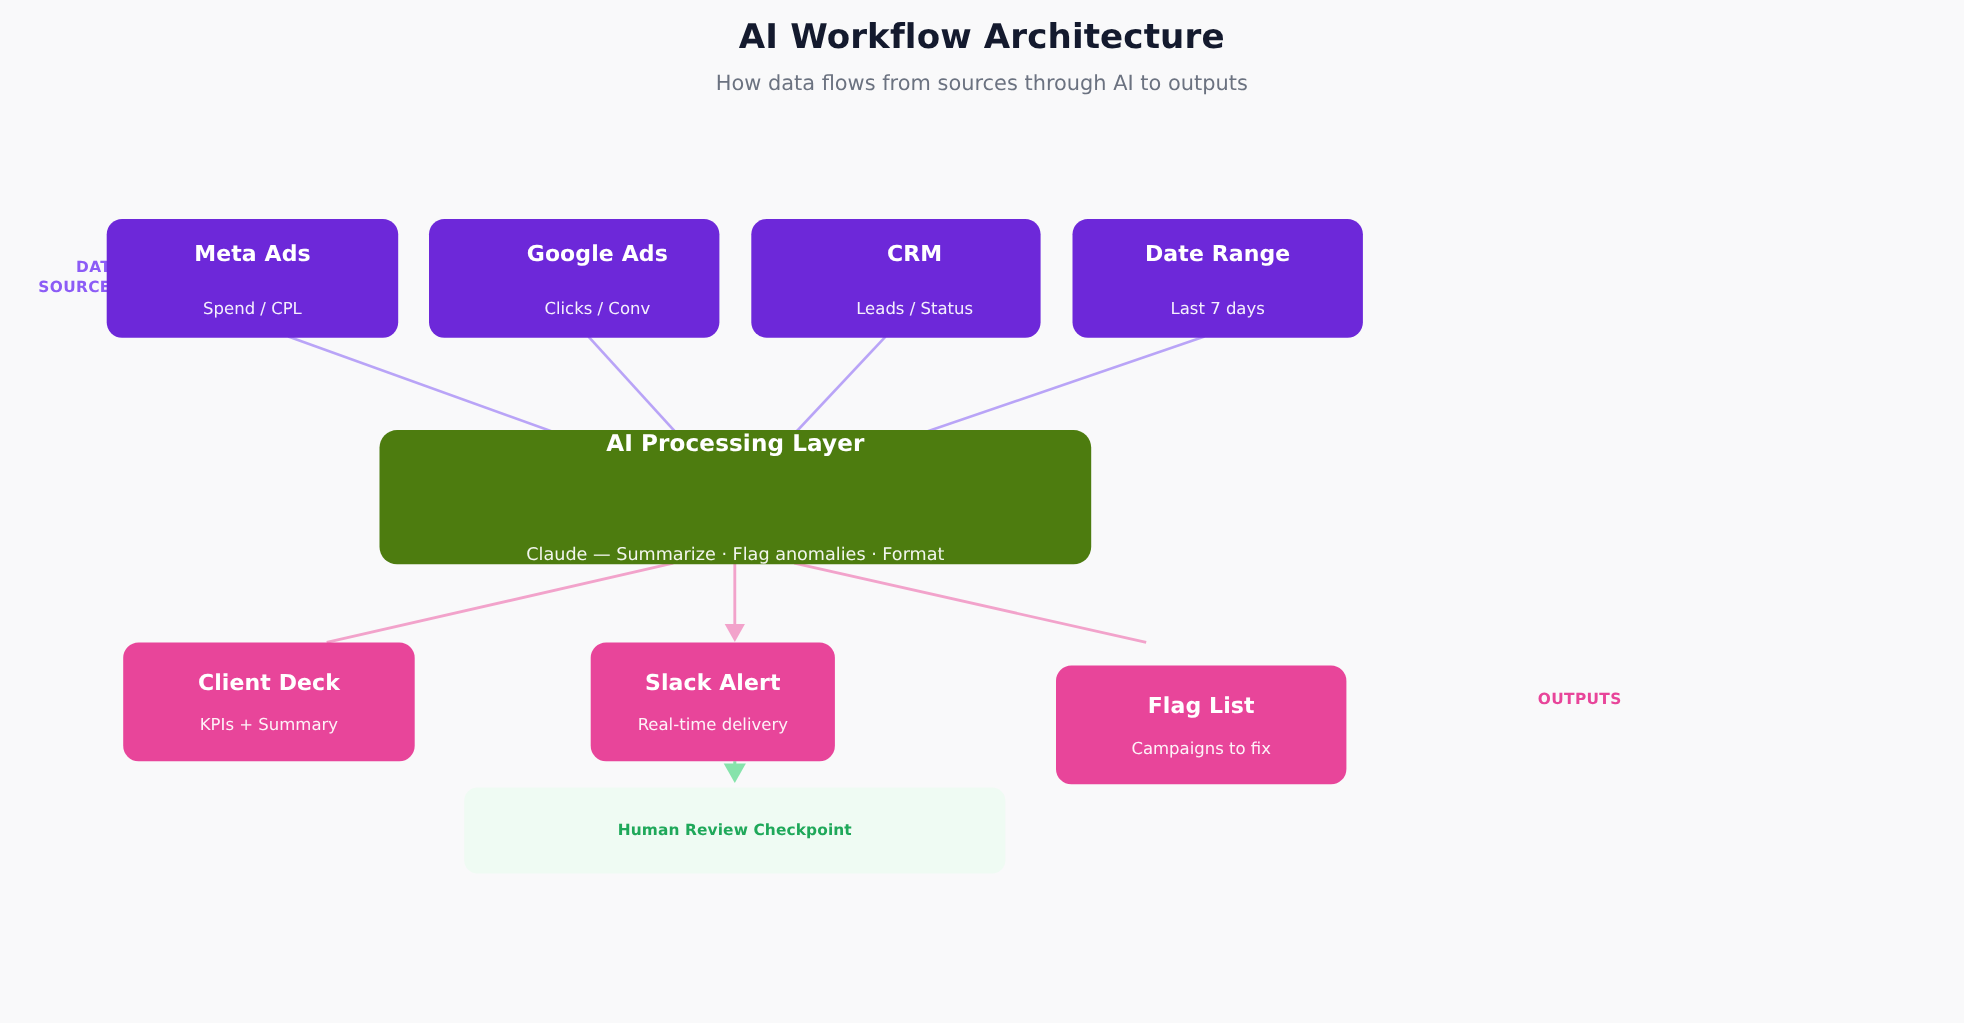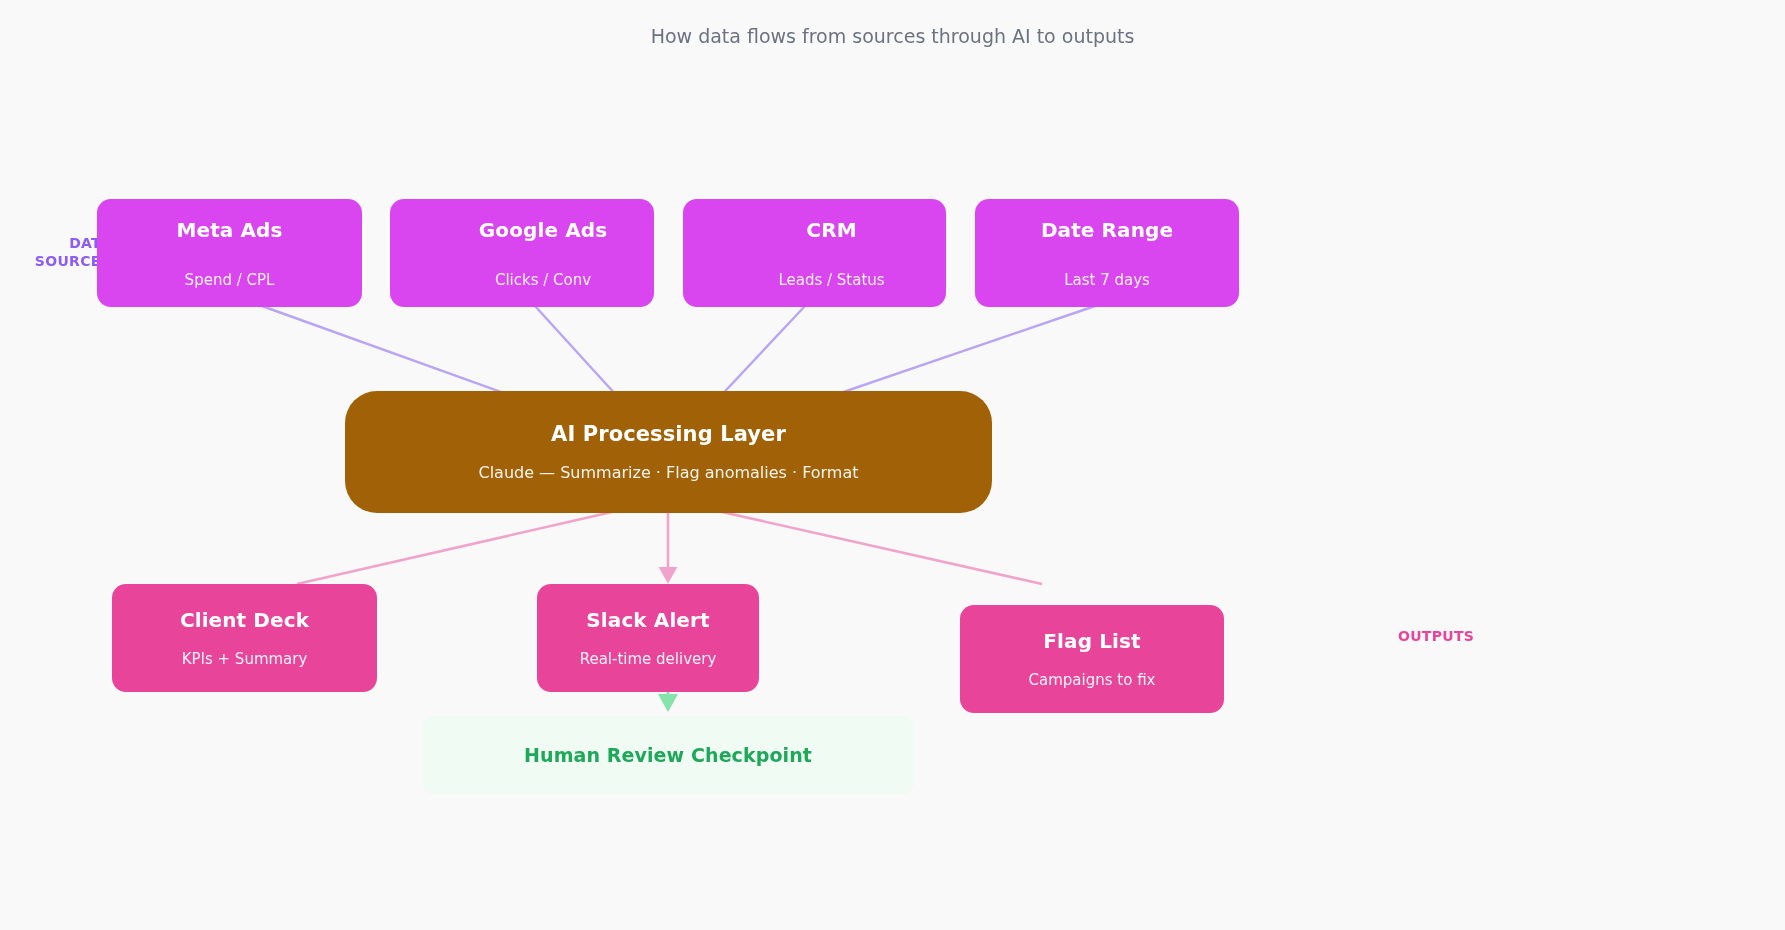--- a/index.html
+++ b/index.html
@@ -66,25 +66,26 @@
     letter-spacing: 0.1px;
   }
   .node .n-sub {
     margin-top: 18px;
     font-size: 15px;
     font-weight: 400;
     line-height: 1.2;
     color: rgba(255,255,255,0.93);
   }
 
-  .source-node { background: #d946ef; gap: 11px; }
+  .source-node { background: #6d28d9; gap: 11px; }
 
   #ai-node {
-    background: #a16207;
-    border-radius: 32px;
+    background: #4d7c0f;
+    border-radius: 16px;
+    justify-content: space-between;
   }
   #ai-node .n-title { font-size: 21px; }
   #ai-node .n-sub { font-size: 16px; margin-top: 16px; }
 
   .output-node { background: #e8459a; }
 
   
   .band-label {
     position: absolute;
     font-size: 14px;
@@ -114,32 +115,33 @@
     top: 716px;
     width: 492px;
     height: 78px;
     background: #effbf3;
     border-radius: 12px;
     display: flex;
     align-items: center;
     justify-content: center;
   }
   #review-label {
-    font-size: 19px;
+    font-size: 14px;
     font-weight: 700;
     color: #1fa85a;
     letter-spacing: 0.1px;
   }
 </style>
 </head>
 <body>
 
 <div id="stage">
 
   <div id="header">
+    <div id="title">AI Workflow Architecture</div>
     <div id="subtitle">How data flows from sources through AI to outputs</div>
   </div>
 
   <svg id="edges" viewBox="0 0 1785 930" xmlns="http://www.w3.org/2000/svg">
     <defs>
       <marker id="arrow-pink" markerWidth="9" markerHeight="9" refX="5" refY="4.2" orient="auto" markerUnits="strokeWidth">
         <path d="M0,0.6 L6.4,4.2 L0,7.8 z" fill="#f2a3cb"></path>
       </marker>
       <marker id="arrow-green" markerWidth="9" markerHeight="9" refX="5" refY="4.2" orient="auto" markerUnits="strokeWidth">
         <path d="M0,0.6 L6.4,4.2 L0,7.8 z" fill="#86e3ab"></path>

